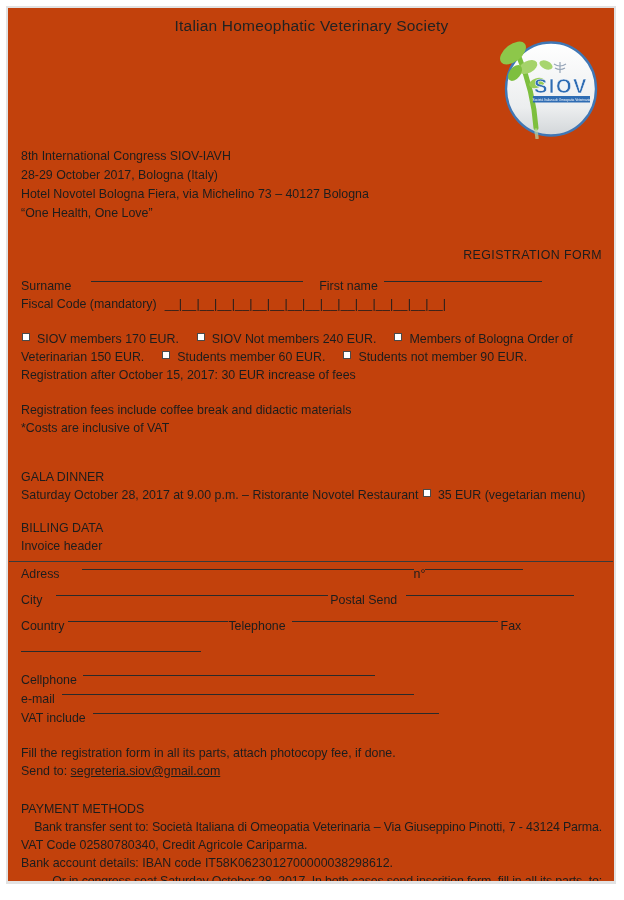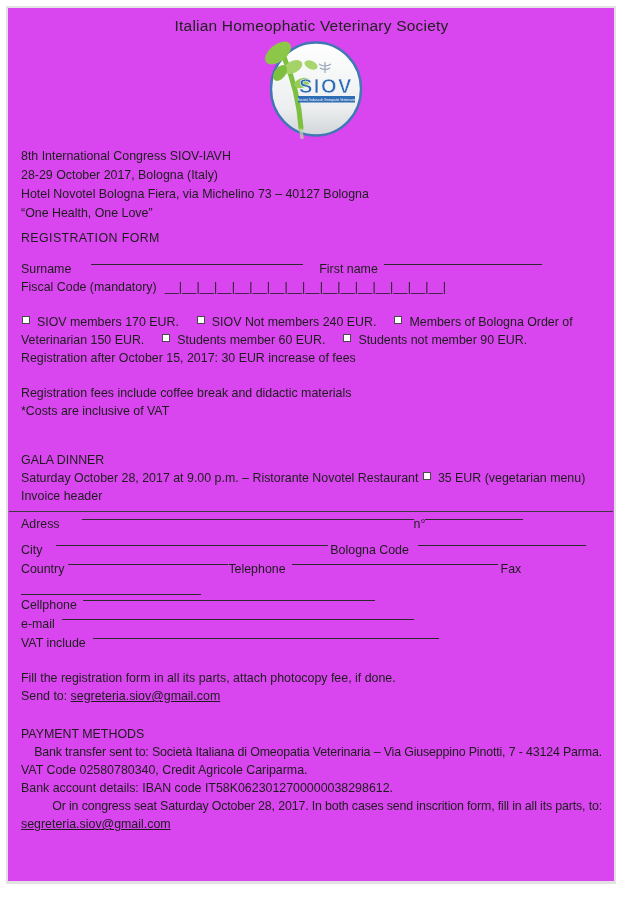--- a/index.html
+++ b/index.html
@@ -5,29 +5,29 @@
   html,body{margin:0;padding:0;background:#ffffff;}
   body{
     width:624px;height:900px;position:relative;
     font-family:"Liberation Sans","DejaVu Sans",sans-serif;
     font-size:12.4px;line-height:18px;color:#1d1d1d;
     -webkit-font-smoothing:antialiased;
   }
   .page{
     position:absolute;top:6px;left:6px;width:610px;height:878px;
     box-sizing:border-box;border:2px solid #e2e2e2;border-bottom-width:3px;
-    background:#d946ef;padding:5px 12px 0 13px;overflow:hidden;
+    background:#c2410c;padding:5px 12px 0 13px;overflow:hidden;
   }
   .doc-title{
     font-size:15.5px;font-weight:400;text-align:center;
     margin:2px 0 0;line-height:22px;letter-spacing:.2px;color:#222;
   }
-  .logo-wrap{text-align:center;height:102px;margin-top:1px;}
+  .logo-wrap{text-align:right;height:102px;margin-top:1px;}
   .congress{margin-top:7px;line-height:19px;}
-  .form-title{text-align:left;margin-top:6px;letter-spacing:.4px;}
+  .form-title{text-align:right;margin-top:23px;letter-spacing:.4px;}
   .sp{height:17px;}
   .row{display:flex;align-items:flex-start;white-space:pre;}
   .line{border-bottom:1.4px solid #2a2a2a;height:4px;display:inline-block;}
   .cb{
     display:inline-block;width:6px;height:6px;border:1px solid #4a4a4a;
     background:#fff;margin:0 7px 1px 1px;vertical-align:1px;
   }
   .fees{margin:0;}
   .fee-option{margin-right:17px;}
   .mt14{margin-top:14px;}
@@ -104,51 +104,52 @@
   <div>*Costs are inclusive of VAT</div>
 
   <div class="mt14" style="height:3px"></div>
 
   <div class="mt14">GALA DINNER</div>
   <div>
     <span>Saturday October 28, 2017 at 9.00 p.m. – Ristorante Novotel Restaurant</span>
     <span class="cb"></span><span>35 EUR (vegetarian menu)</span>
   </div>
 
+  <div class="mt14" style="margin-top:15px">BILLING DATA</div>
   <div>Invoice header</div>
 
   <div class="divider"></div>
 
   <div class="row">
     <span>Adress</span>
     <span class="line" style="width:332px;margin-left:22px"></span>
     <span>n°</span>
     <span class="line" style="width:98px"></span>
   </div>
 
   <div class="row" style="margin-top:8px">
     <span>City</span>
     <span class="line" style="width:272px;margin-left:14px"></span>
-    <span style="margin-left:2px">Bologna Code</span>
+    <span style="margin-left:2px">Postal Send</span>
     <span class="line" style="width:168px;margin-left:9px"></span>
   </div>
 
-  <div class="row" style="margin-top:1px">
+  <div class="row" style="margin-top:8px">
     <span>Country</span>
     <span class="line" style="width:160px;margin-left:4px"></span>
     <span>Telephone</span>
     <span class="line" style="width:206px;margin-left:6px"></span>
     <span style="margin-left:3px">Fax</span>
   </div>
 
   <div class="row" style="margin-top:12px">
     <span class="line" style="width:180px"></span>
   </div>
 
-  <div class="row" style="margin-top:1px">
+  <div class="row" style="margin-top:19px">
     <span>Cellphone</span>
     <span class="line" style="width:292px;margin-left:6px"></span>
   </div>
 
   <div class="row" style="margin-top:1px">
     <span>e-mail</span>
     <span class="line" style="width:352px;margin-left:7px"></span>
   </div>
 
   <div class="row" style="margin-top:1px">

